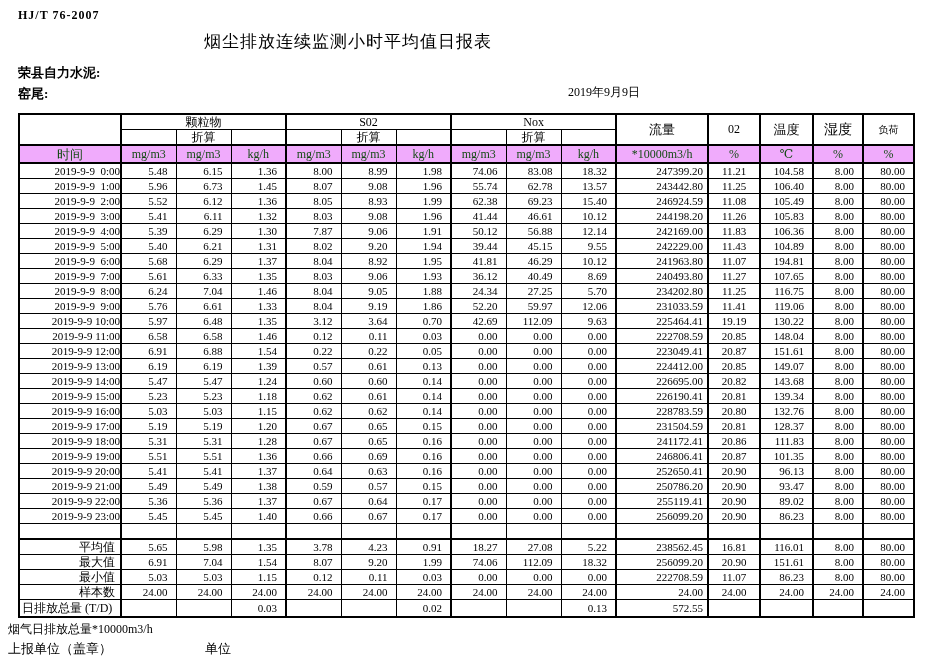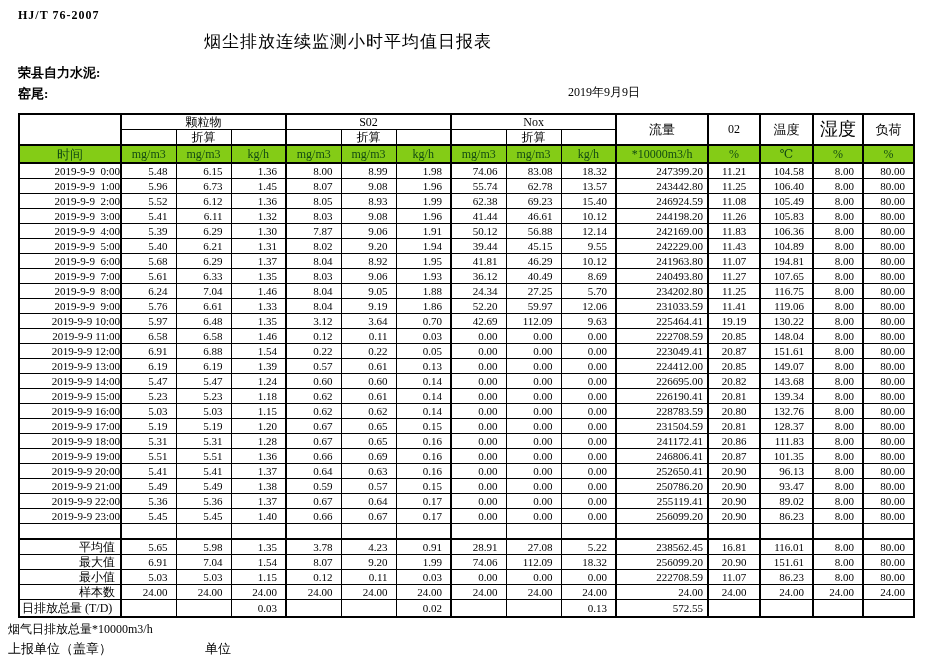--- a/index.html
+++ b/index.html
@@ -23,21 +23,21 @@
     font-family:"Liberation Serif","DejaVu Serif",serif;
   }
   td,th{
     border:1px solid #000;overflow:hidden;white-space:pre;
     height:14px;line-height:13px;padding:0;font-size:11px;font-weight:normal;
   }
   thead th{text-align:center;font-size:12px;}
   .gL{border-left-width:2px;}
   table{border:2px solid #000;}
   tr.green th{
-    background:#84cc16;color:#134a13;
+    background:#f0abfc;color:#134a13;
     border-top-width:2px;border-bottom-width:2px;height:16px;
   }
   tr.green th.t{font-size:13px;}
   .c-time{text-align:right;}
   .c-num{text-align:right;padding-right:8px;}
   .c-center{text-align:center;padding-right:0;}
   .c-flow{padding-right:4px;}
   tr.sum-first td{border-top-width:2px;}
   td.sum-label{text-align:right;padding-right:5px;font-size:12px;}
   td.sum-label-left{text-align:left;padding-left:2px;font-size:12px;}
@@ -72,22 +72,22 @@
   </colgroup>
   <thead>
     <tr>
       <th rowspan="2"></th>
       <th colspan="3" class="gL">颗粒物</th>
       <th colspan="3" class="gL">S02</th>
       <th colspan="3" class="gL">Nox</th>
       <th rowspan="2" class="gL" style="font-size:13px">流量</th>
       <th rowspan="2" class="gL">02</th>
       <th rowspan="2" class="gL" style="font-size:13px">温度</th>
-      <th rowspan="2" class="gL" style="font-size:18px">湿度</th>
-      <th rowspan="2" class="gL" style="font-size:13px">负荷</th>
+      <th rowspan="2" class="gL" style="font-size:14px">湿度</th>
+      <th rowspan="2" class="gL" style="font-size:10px">负荷</th>
     </tr>
     <tr>
       <th class="gL"></th>
       <th>折算</th>
       <th></th>
       <th class="gL"></th>
       <th>折算</th>
       <th></th>
       <th class="gL"></th>
       <th>折算</th>
@@ -538,21 +538,21 @@
         <td class="c-num gL"></td>
       </tr>
       <tr class="sum-first">
         <td class="sum-label">平均值</td>
         <td class="c-num gL">5.65</td>
         <td class="c-num">5.98</td>
         <td class="c-num">1.35</td>
         <td class="c-num gL">3.78</td>
         <td class="c-num">4.23</td>
         <td class="c-num">0.91</td>
-        <td class="c-num gL">28.91</td>
+        <td class="c-num gL">18.27</td>
         <td class="c-num">27.08</td>
         <td class="c-num">5.22</td>
         <td class="c-num gL c-flow">238562.45</td>
         <td class="c-num gL c-center">16.81</td>
         <td class="c-num gL">116.01</td>
         <td class="c-num gL">8.00</td>
         <td class="c-num gL">80.00</td>
       </tr>
       <tr>
         <td class="sum-label">最大值</td>

